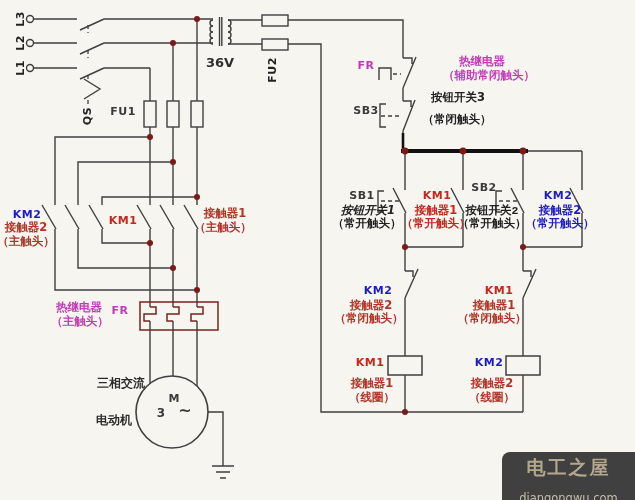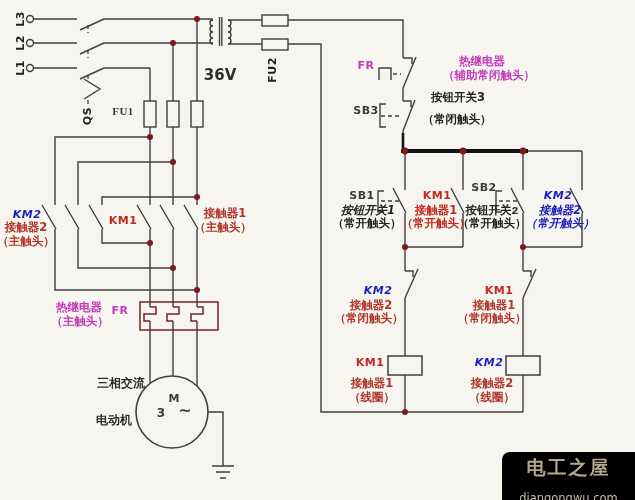--- a/index.html
+++ b/index.html
@@ -4,27 +4,27 @@
 <style>
   html,body{margin:0;padding:0;}
   #stage{position:relative;width:635px;height:500px;background:#f7f5ef;overflow:hidden;
          font-family:"DejaVu Sans","Liberation Sans",sans-serif;}
   svg{position:absolute;left:0;top:0;}
   .lbl{position:absolute;transform:translateX(-50%);font-weight:bold;font-size:11.5px;
        color:#222;white-space:nowrap;line-height:1;}
   .code{font-size:11px;letter-spacing:.5px;}
   .rot{transform:translate(-50%,-50%) rotate(-90deg);}
   .red{color:#c3271d;}
-  .blue{color:#1d1dbe;font-style:italic;}
+  .blue{color:#1d1dbe;}
   .subred{color:#b03428;}
   .magenta{color:#c23ab8;}
   .dark{color:#3a3a3a;}
-  .big{font-size:15px;color:#2e2e2e;margin-top:12px;}
+  .big{font-size:13px;color:#2e2e2e;}
   .motor-ch{font-size:12px;color:#2b2b2b;}
-  .wm{position:absolute;left:502px;top:452px;width:133px;height:48px;background:#000000;
+  .wm{position:absolute;left:502px;top:452px;width:133px;height:48px;background:#404040;
       border-radius:8px 0 0 0;text-align:center;}
   .wm-title{font-size:19px;font-weight:bold;color:#b3a78d;margin-top:3px;letter-spacing:2px;}
   .wm-url{font-size:11.5px;color:#c6bda9;margin-top:10px;}
 </style>
 </head>
 <body>
 
 <div id="stage">
 
   <svg width="635" height="500" viewBox="0 0 635 500">
@@ -110,21 +110,21 @@
       <circle cx="405" cy="247" r="3"></circle>
         <circle cx="523" cy="247" r="3"></circle>
         <circle cx="405" cy="412" r="3"></circle>
     </g>
   </svg>
 
   <div class="lbl code rot" style="left:20px;top:19px;">L3</div>
   <div class="lbl code rot" style="left:20px;top:43px;">L2</div>
   <div class="lbl code rot" style="left:20px;top:68px;">L1</div>
   <div class="lbl code rot" style="left:87px;top:116px;">QS</div>
-  <div class="lbl code dark" style="left:123px;top:106px;font-family:Liberation Serif, serif;">FU1</div>
+  <div class="lbl code dark" style="left:123px;top:106px;">FU1</div>
   <div class="lbl big" style="left:220px;top:56px;">36V</div>
   <div class="lbl code rot" style="left:272px;top:70px;">FU2</div>
 
   <div class="lbl code blue" style="left:27px;top:209px;">KM2</div>
   <div class="lbl subred" style="left:26px;top:222px;">接触器2</div>
   <div class="lbl subred" style="left:26px;top:236px;">（主触头）</div>
   <div class="lbl code red" style="left:123px;top:215px;">KM1</div>
   <div class="lbl subred" style="left:225px;top:208px;">接触器1</div>
   <div class="lbl subred" style="left:223px;top:222px;">（主触头）</div>
   <div class="lbl magenta" style="left:79px;top:302px;">热继电器</div>

